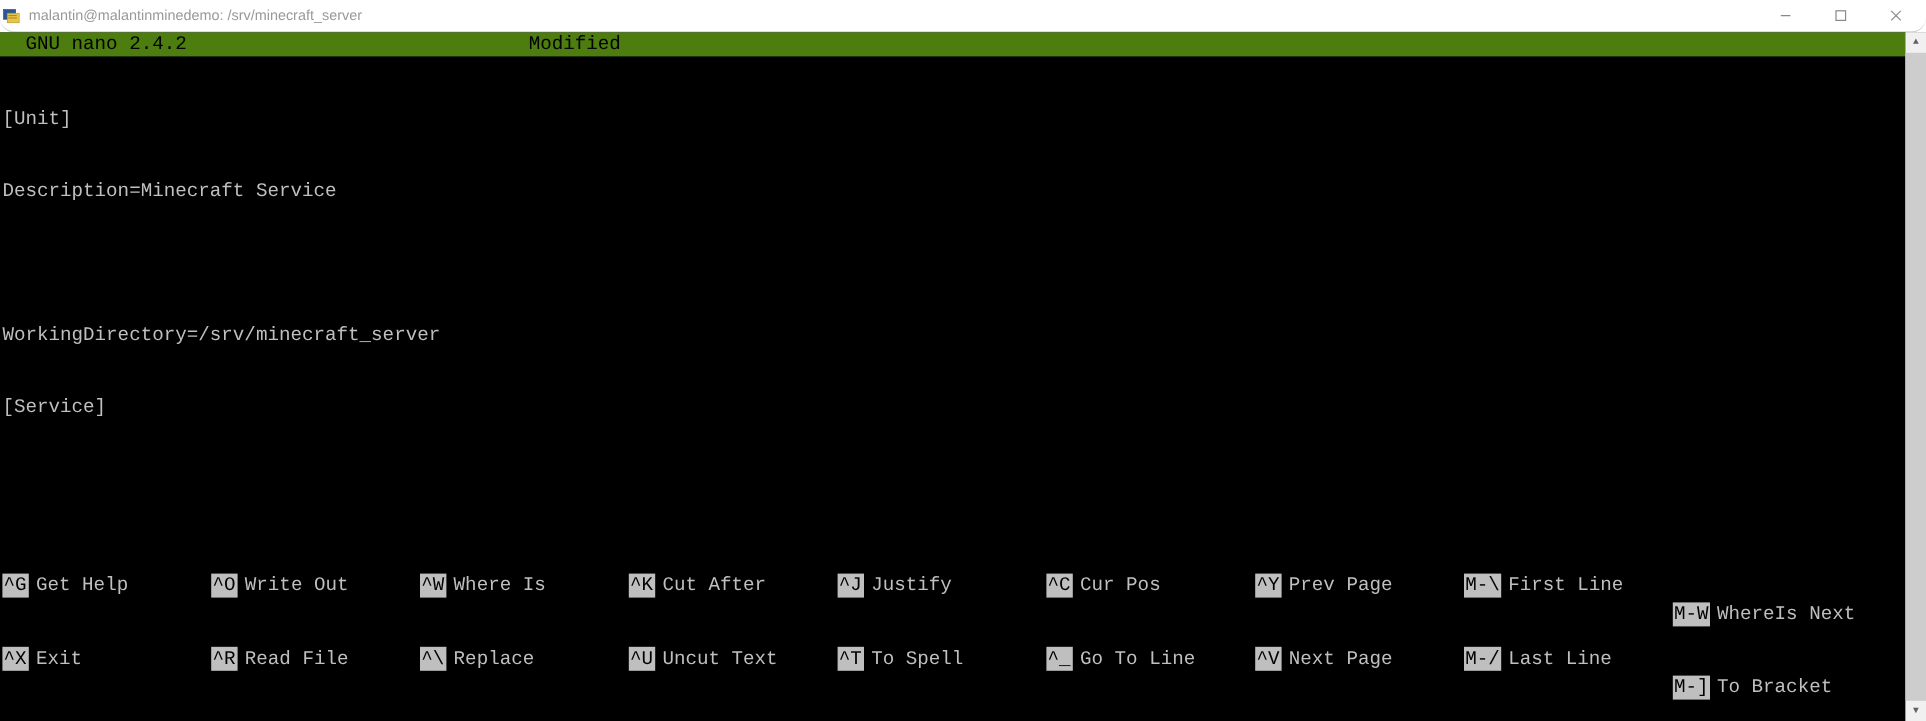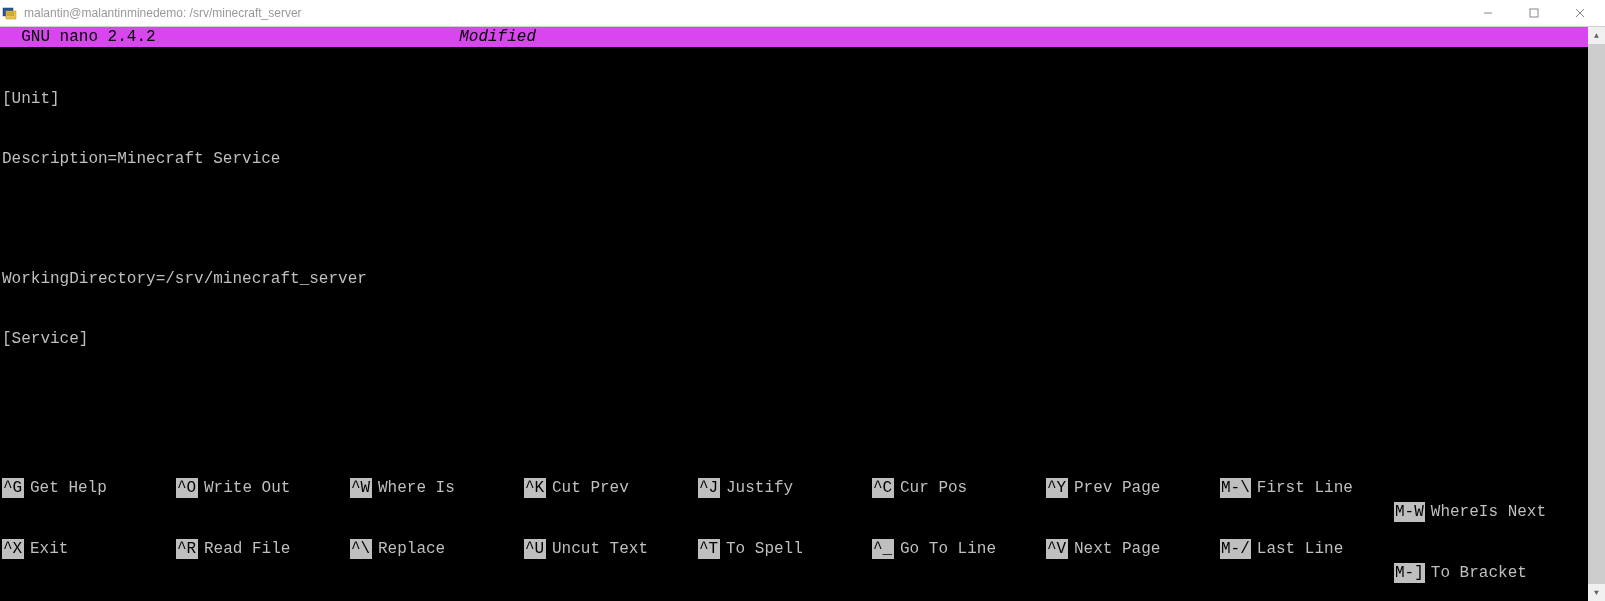--- a/index.html
+++ b/index.html
@@ -15,20 +15,21 @@
 .titlebar {
   height: 27px;
   background: #fff;
   border-bottom: 1px solid #d0d0d0;
   display: flex;
   align-items: center;
   padding: 0 2px;
   font-family: "Segoe UI", Tahoma, sans-serif;
   font-size: 12px;
   color: #999;
+  border-radius: 12px;
 }
 .titlebar .putty-icon {
   width: 16px; height: 16px; margin-right: 6px;
   display: inline-block;
 }
 .titlebar .title { flex: 1; }
 .winbtns { display: flex; gap: 0; }
 .winbtn {
   width: 46px; height: 26px;
   display: flex; align-items: center; justify-content: center;
@@ -45,30 +46,30 @@
 .termbody {
   flex: 1;
   display: flex;
   flex-direction: column;
   color: #bfbfbf;
   font-size: 16px;
   line-height: 20px;
   white-space: pre;
 }
 .nano-header {
-  background: #d946ef;
+  background: #4d7c0f;
   color: #000;
   display: flex;
   padding: 0 2px;
   height: 20px;
   align-items: center;
 }
 .nano-header .left { width: 420px; }
 .nano-header .center { flex: 1; text-align: left; }
-.nano-header .right { width: 120px; text-align: right; padding-right: 6px; font-style: italic; }
+.nano-header .right { width: 120px; text-align: center; padding-right: 6px; }
 .editor-area {
   flex: 1;
   padding: 2px 2px;
   overflow: hidden;
 }
 .editor-line { height: 20px; }
 .shortcut-rows {
   padding: 0 2px 2px 2px;
 }
 .sc-row {
@@ -162,21 +163,21 @@
       
       
       
       
     </div>
     <div class="shortcut-rows">
       <div class="sc-row">
         <div class="sc-item"><span class="sc-key">^G</span><span class="sc-label">Get Help</span></div>
         <div class="sc-item"><span class="sc-key">^O</span><span class="sc-label">Write Out</span></div>
         <div class="sc-item"><span class="sc-key">^W</span><span class="sc-label">Where Is</span></div>
-        <div class="sc-item"><span class="sc-key">^K</span><span class="sc-label">Cut Prev</span></div>
+        <div class="sc-item"><span class="sc-key">^K</span><span class="sc-label">Cut After</span></div>
         <div class="sc-item"><span class="sc-key">^J</span><span class="sc-label">Justify</span></div>
         <div class="sc-item"><span class="sc-key">^C</span><span class="sc-label">Cur Pos</span></div>
         <div class="sc-item"><span class="sc-key">^Y</span><span class="sc-label">Prev Page</span></div>
         <div class="sc-item"><span class="sc-key">M-\</span><span class="sc-label">First Line</span></div>
         <div class="sc-item"><span class="sc-key">M-W</span><span class="sc-label">WhereIs Next</span></div>
       </div>
       <div class="sc-row">
         <div class="sc-item"><span class="sc-key">^X</span><span class="sc-label">Exit</span></div>
         <div class="sc-item"><span class="sc-key">^R</span><span class="sc-label">Read File</span></div>
         <div class="sc-item"><span class="sc-key">^\</span><span class="sc-label">Replace</span></div>

